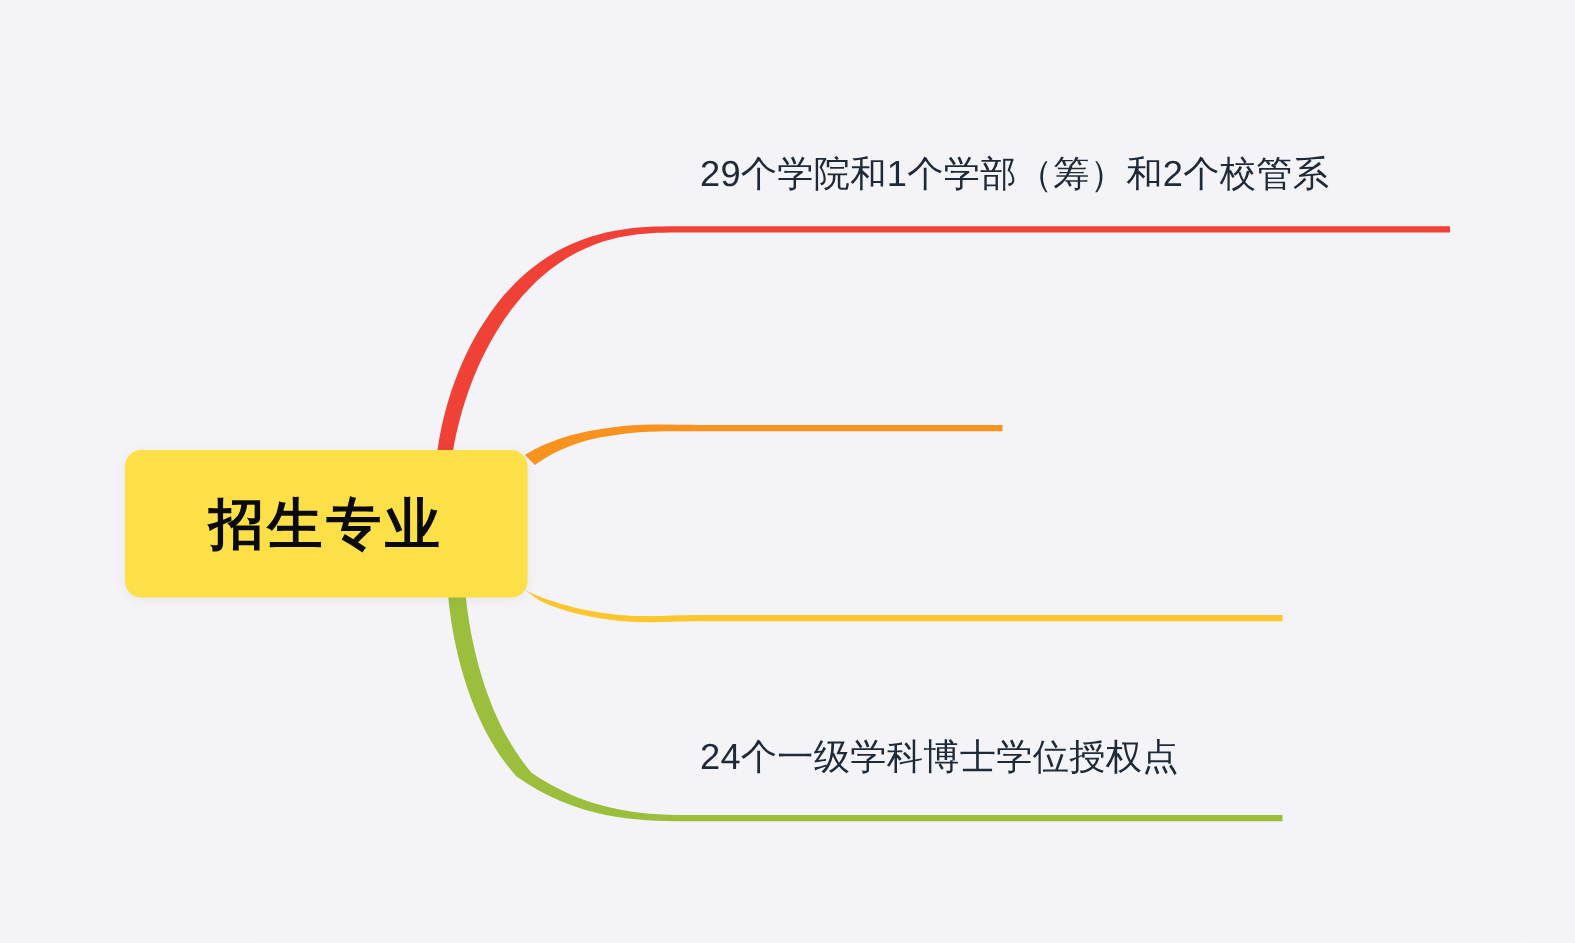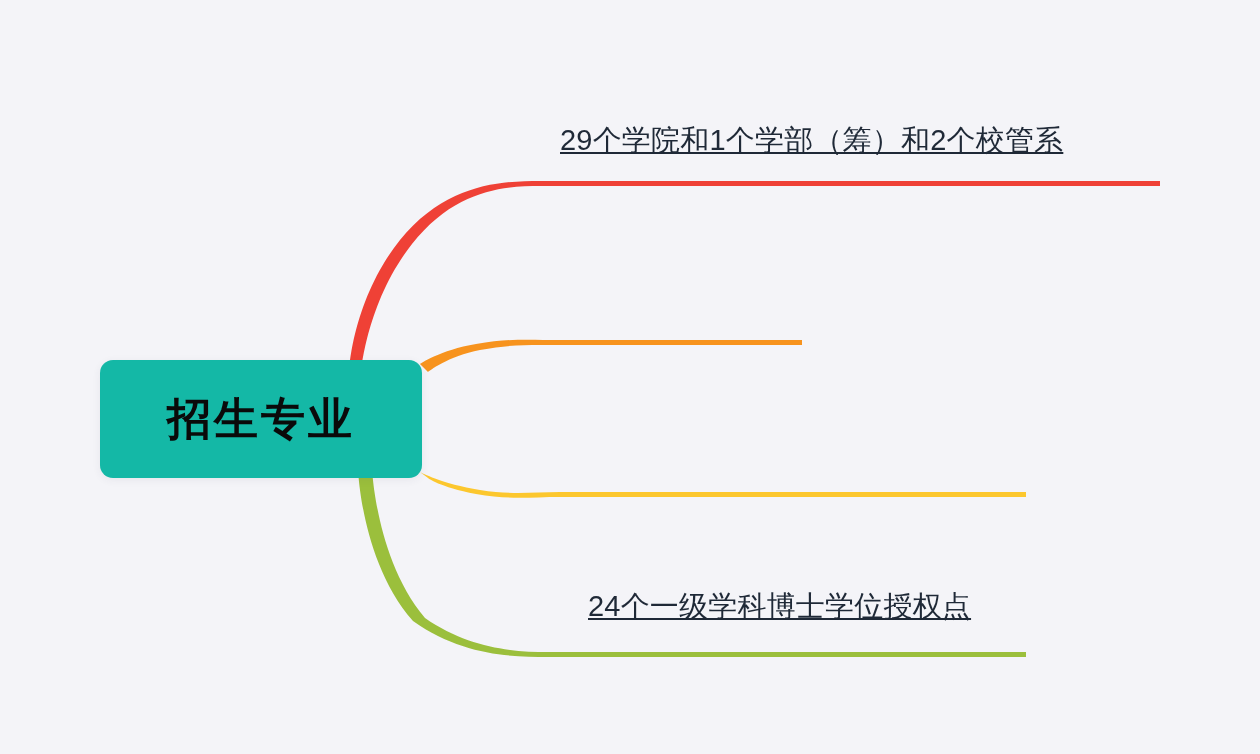--- a/index.html
+++ b/index.html
@@ -27,26 +27,25 @@
     height: 754px;
   }
   .branch-label {
     position: absolute;
     color: #1f2937;
     font-size: 29px;
     line-height: 1.25;
     white-space: nowrap;
     letter-spacing: 0.2px;
     font-weight: 400;
-    text-decoration: underline;
   }
   #label-colleges  { left: 560px; top: 122px; }
   #label-undergrad { left: 560px; top: 278px; }
   #label-master    { left: 560px; top: 437px; }
-  #label-doctor    { left: 588px; top: 588px; }
+  #label-doctor    { left: 560px; top: 588px; }
 
   #root-node {
     position: absolute;
     left: 100px;
     top: 360px;
     width: 322px;
     height: 118px;
     background: #ffffff;
     border-radius: 13px;
     box-shadow: 0 2px 9px rgba(60, 60, 90, 0.07);
@@ -104,21 +103,21 @@
              C 372,468 376,560 425,618
              C 468,648 512,652 548,652
              L 1026,652
              L 1026,657
              L 548,657
              C 509,657 461,655 413,621
              C 361,562 358,468 358,468
              Z" fill="#9bbf3c"></path>
   </svg>
 
-  <div id="root-node" style="background: #14b8a6;">
+  <div id="root-node" style="background: #fde047;">
     <span id="root-node-label" style="color: rgb(10, 10, 10);">招生专业</span>
   </div>
 
   <div class="branch-label" id="label-colleges">29个学院和1个学部（筹）和2个校管系</div>
 
 
 
   <div class="branch-label" id="label-doctor">24个一级学科博士学位授权点</div>
 
 </div>

